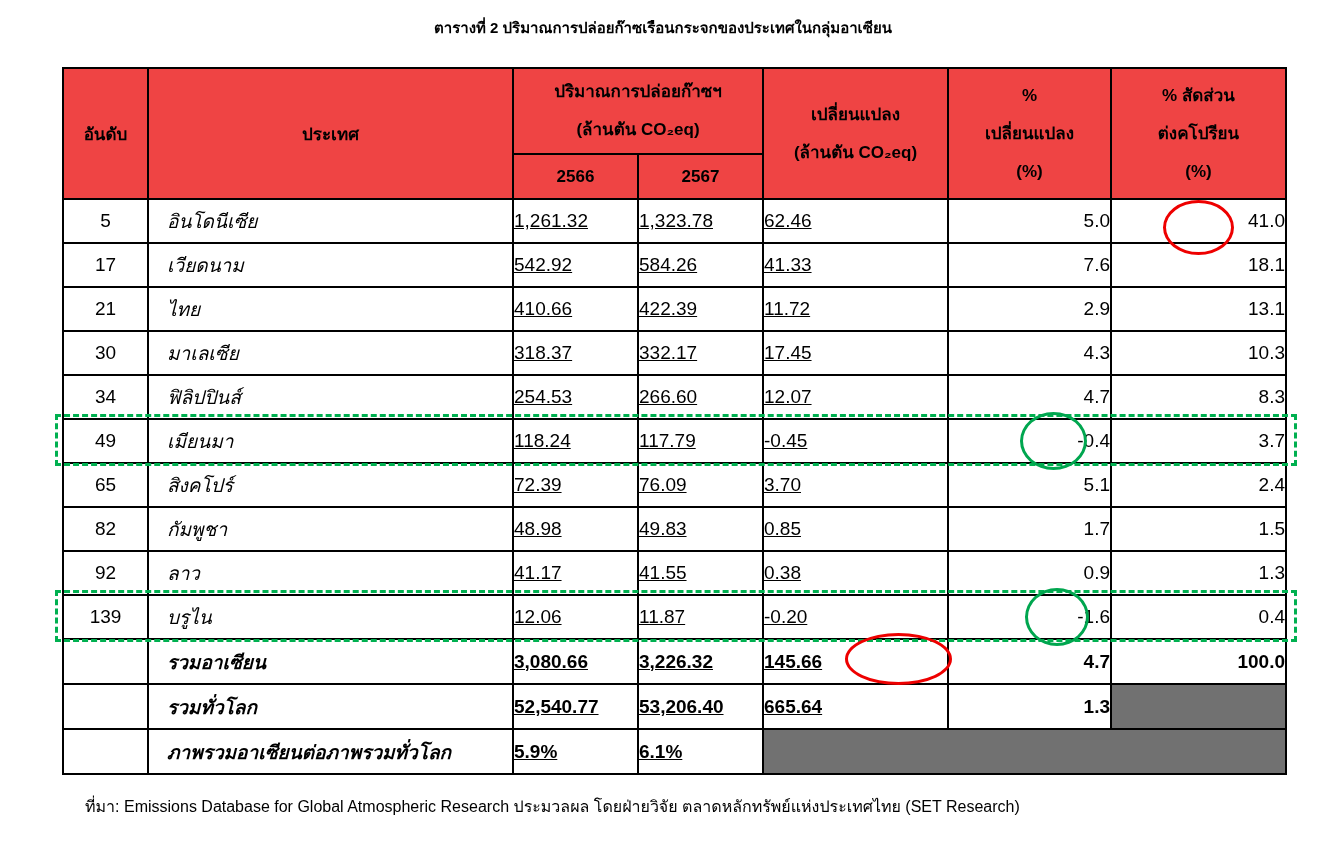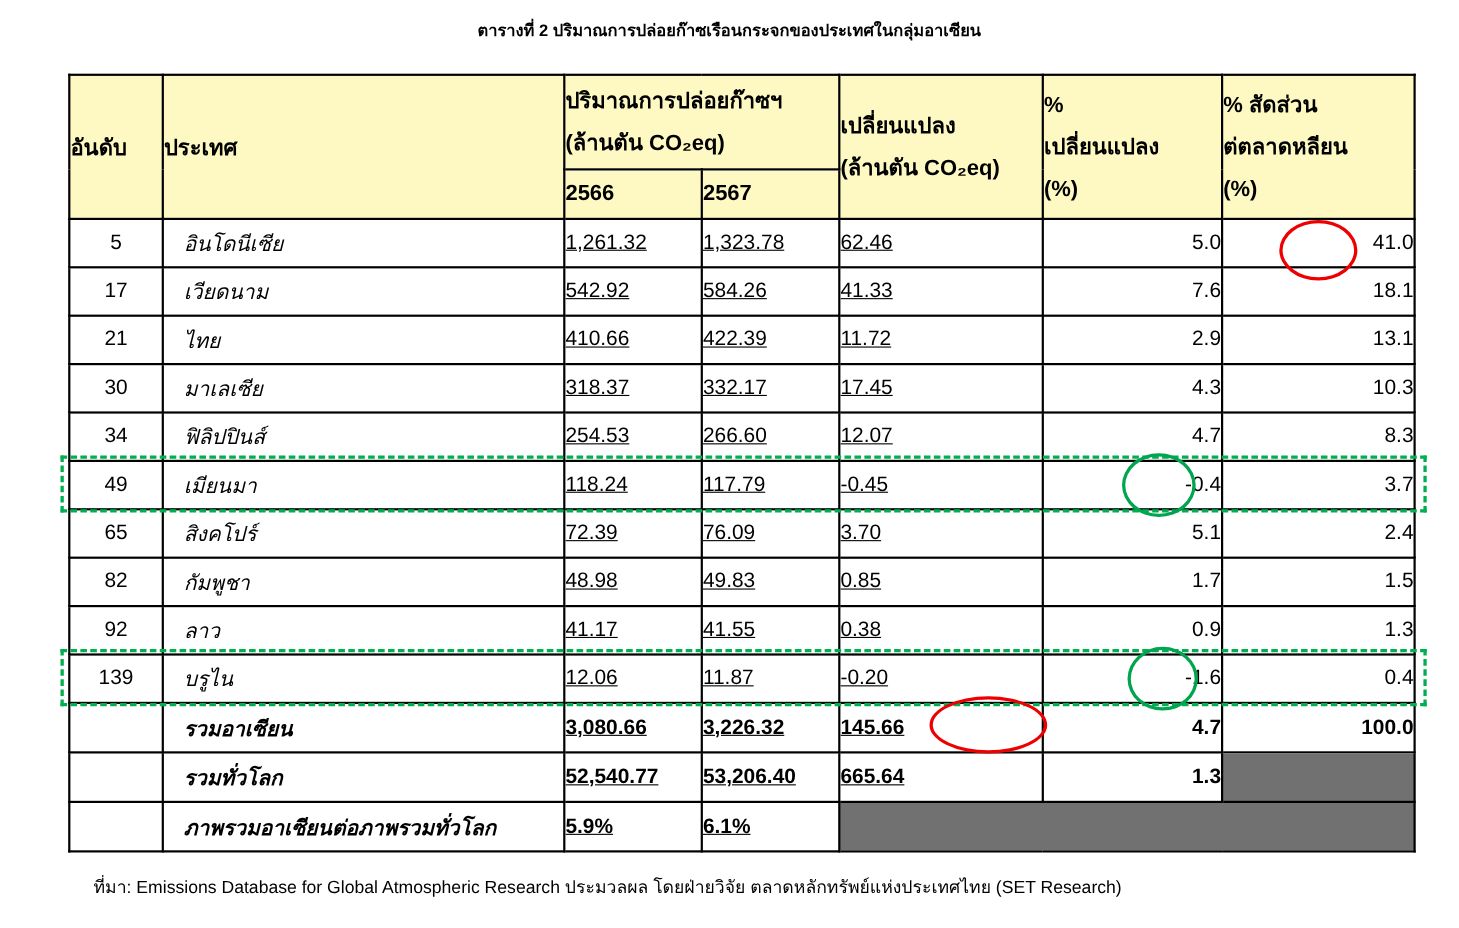--- a/index.html
+++ b/index.html
@@ -24,24 +24,24 @@
     width: 1223px;
     border-collapse: collapse; table-layout: fixed;
   }
   table.emis th, table.emis td {
     border: 2px solid #000;
     padding: 0;
     overflow: hidden;
     vertical-align: middle;
   }
   table.emis th {
-    background: #fef9c3;
+    background: #ef4444;
     font-weight: bold;
-    font-size: 20px;
-    text-align: left;
+    font-size: 17px;
+    text-align: center;
   }
   tr.h1 { height: 86px; }
   tr.h2 { height: 45px; }
   tr.dr { height: 44px; }
   tr.sr { height: 45px; }
   tr.sr td { background: #FFC00A; font-weight: bold; }
   table.emis td { font-size: 19px; background: #fff; }
 
   .hline { display: block; line-height: 38px; }
 
@@ -104,21 +104,21 @@
       <span class="hline">เปลี่ยนแปลง</span>
       <span class="hline">(ล้านตัน CO₂eq)</span>
     </th>
     <th rowspan="2">
       <span class="hline">%</span>
       <span class="hline">เปลี่ยนแปลง</span>
       <span class="hline">(%)</span>
     </th>
     <th rowspan="2">
       <span class="hline">% สัดส่วน</span>
-      <span class="hline">ต่ตลาดหลียน</span>
+      <span class="hline">ต่งคโปรียน</span>
       <span class="hline">(%)</span>
     </th>
   </tr>
   <tr class="h2">
     <th>2566</th>
     <th>2567</th>
   </tr>
 
   <tr class="dr">
     <td class="c-rank">5</td>

